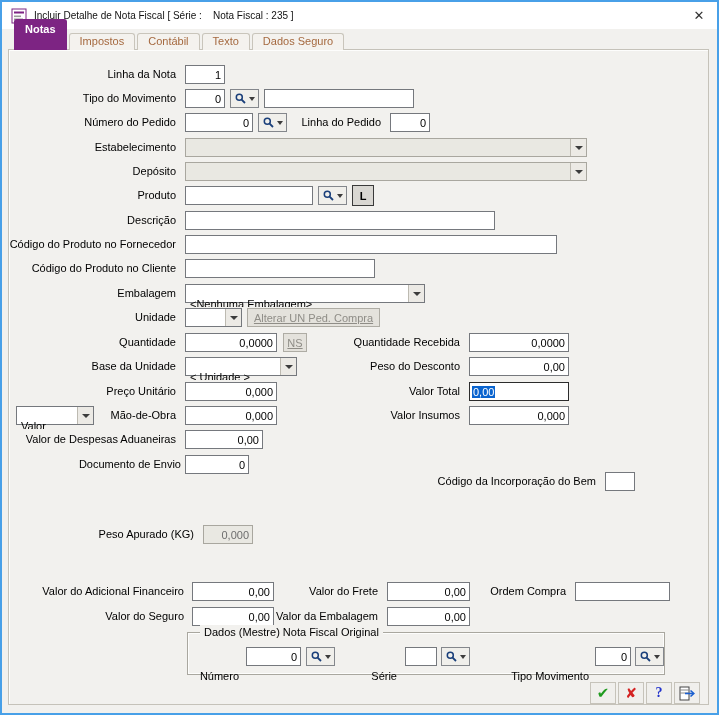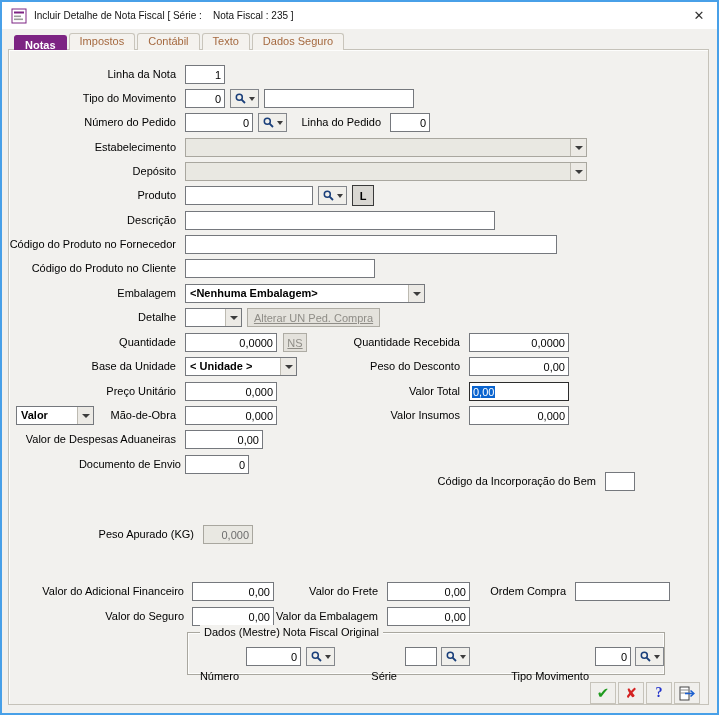--- a/index.html
+++ b/index.html
@@ -37,21 +37,21 @@
   .tabs { position: absolute; left: 12px; top: 29px; height: 19px; display: flex; gap: 2px; align-items: flex-end; z-index: 3; }
   .tab {
     height: 17px; line-height: 15px; padding: 0 10px;
     font-size: 11px; color: #a5693f;
     background: #f4f2ee;
     border: 1px solid #c9c5bb; border-bottom: none;
     border-radius: 3px 3px 0 0;
     cursor: pointer; white-space: nowrap;
   }
   .tab.active {
-    height: 15px; line-height: 18px;
+    height: 31px; line-height: 18px;
     background: #7d2483; color: #fff; font-weight: bold;
     border-color: #7d2483;
   }
 
   
   .panel {
     position: absolute; left: 6px; top: 47px; width: 701px; height: 656px;
     background: #f2f1ee;
     border: 1px solid #c5c2b9;
     box-shadow: inset 1px 1px 0 #fdfdfc;
@@ -74,21 +74,21 @@
     border: 1px solid #2c2c2c; background: #fff;
     display: flex; align-items: center; padding: 0 2px; cursor: text;
   }
   .sel { background: #0a64cf; color: #fff; padding: 0 1px; }
 
   .combo {
     position: absolute; z-index: 2; height: 19px;
     border: 1px solid #75787d; background: #fff;
     display: flex; align-items: stretch; cursor: pointer;
   }
-  .combo .txt { flex: 1; padding: 0 4px; line-height: 17px; white-space: nowrap; overflow: hidden; font-weight: bold; }
+  .combo .txt { flex: 1; padding: 11px 4px; line-height: 17px; white-space: nowrap; overflow: hidden; }
   .combo .arrow { width: 16px; background: #eceae5; border-left: 1px solid #bdbab1; display: flex; align-items: center; justify-content: center; }
   .combo.dis { background: #e9e8e2; border-color: #a9a79f; cursor: default; }
   .combo.dis .txt { color: #6d6d6d; }
   .tri { width: 0; height: 0; border-left: 4px solid transparent; border-right: 4px solid transparent; border-top: 4px solid #3c3c3c; }
   .tri.sm { border-left-width: 3px; border-right-width: 3px; border-top-width: 4px; }
 
   .mag {
     position: absolute; z-index: 2; width: 29px; height: 19px;
     background: #f0efeb; border: 1px solid #84878c;
     display: flex; align-items: center; justify-content: center; gap: 3px;
@@ -208,21 +208,21 @@
   <input class="inp" style="left: 183px; top: 257px; width: 190px;" value="">
 
   <div class="lbl" style="right:541px;top:282px">Embalagem</div>
   <div class="combo" style="left:183px;top:282px;width:240px">
     <span class="txt">&lt;Nenhuma Embalagem&gt;</span>
     <span class="arrow">
         <span class="tri"></span>
       </span>
   </div>
 
-  <div class="lbl" style="right:541px;top:306px">Detalhe</div>
+  <div class="lbl" style="right:541px;top:306px">Unidade</div>
   <div class="combo" style="left:183px;top:306px;width:57px">
     <span class="txt"></span>
     <span class="arrow">
         <span class="tri"></span>
       </span>
   </div>
   <button class="btn dis" style="left:245px;top:306px;width:133px;height:19px">Alterar UN Ped. Compra</button>
 
   <div class="lbl" style="right:541px;top:331px">Quantidade</div>
   <input class="inp num" style="left: 183px; top: 331px; width: 92px;" value="0,0000">

